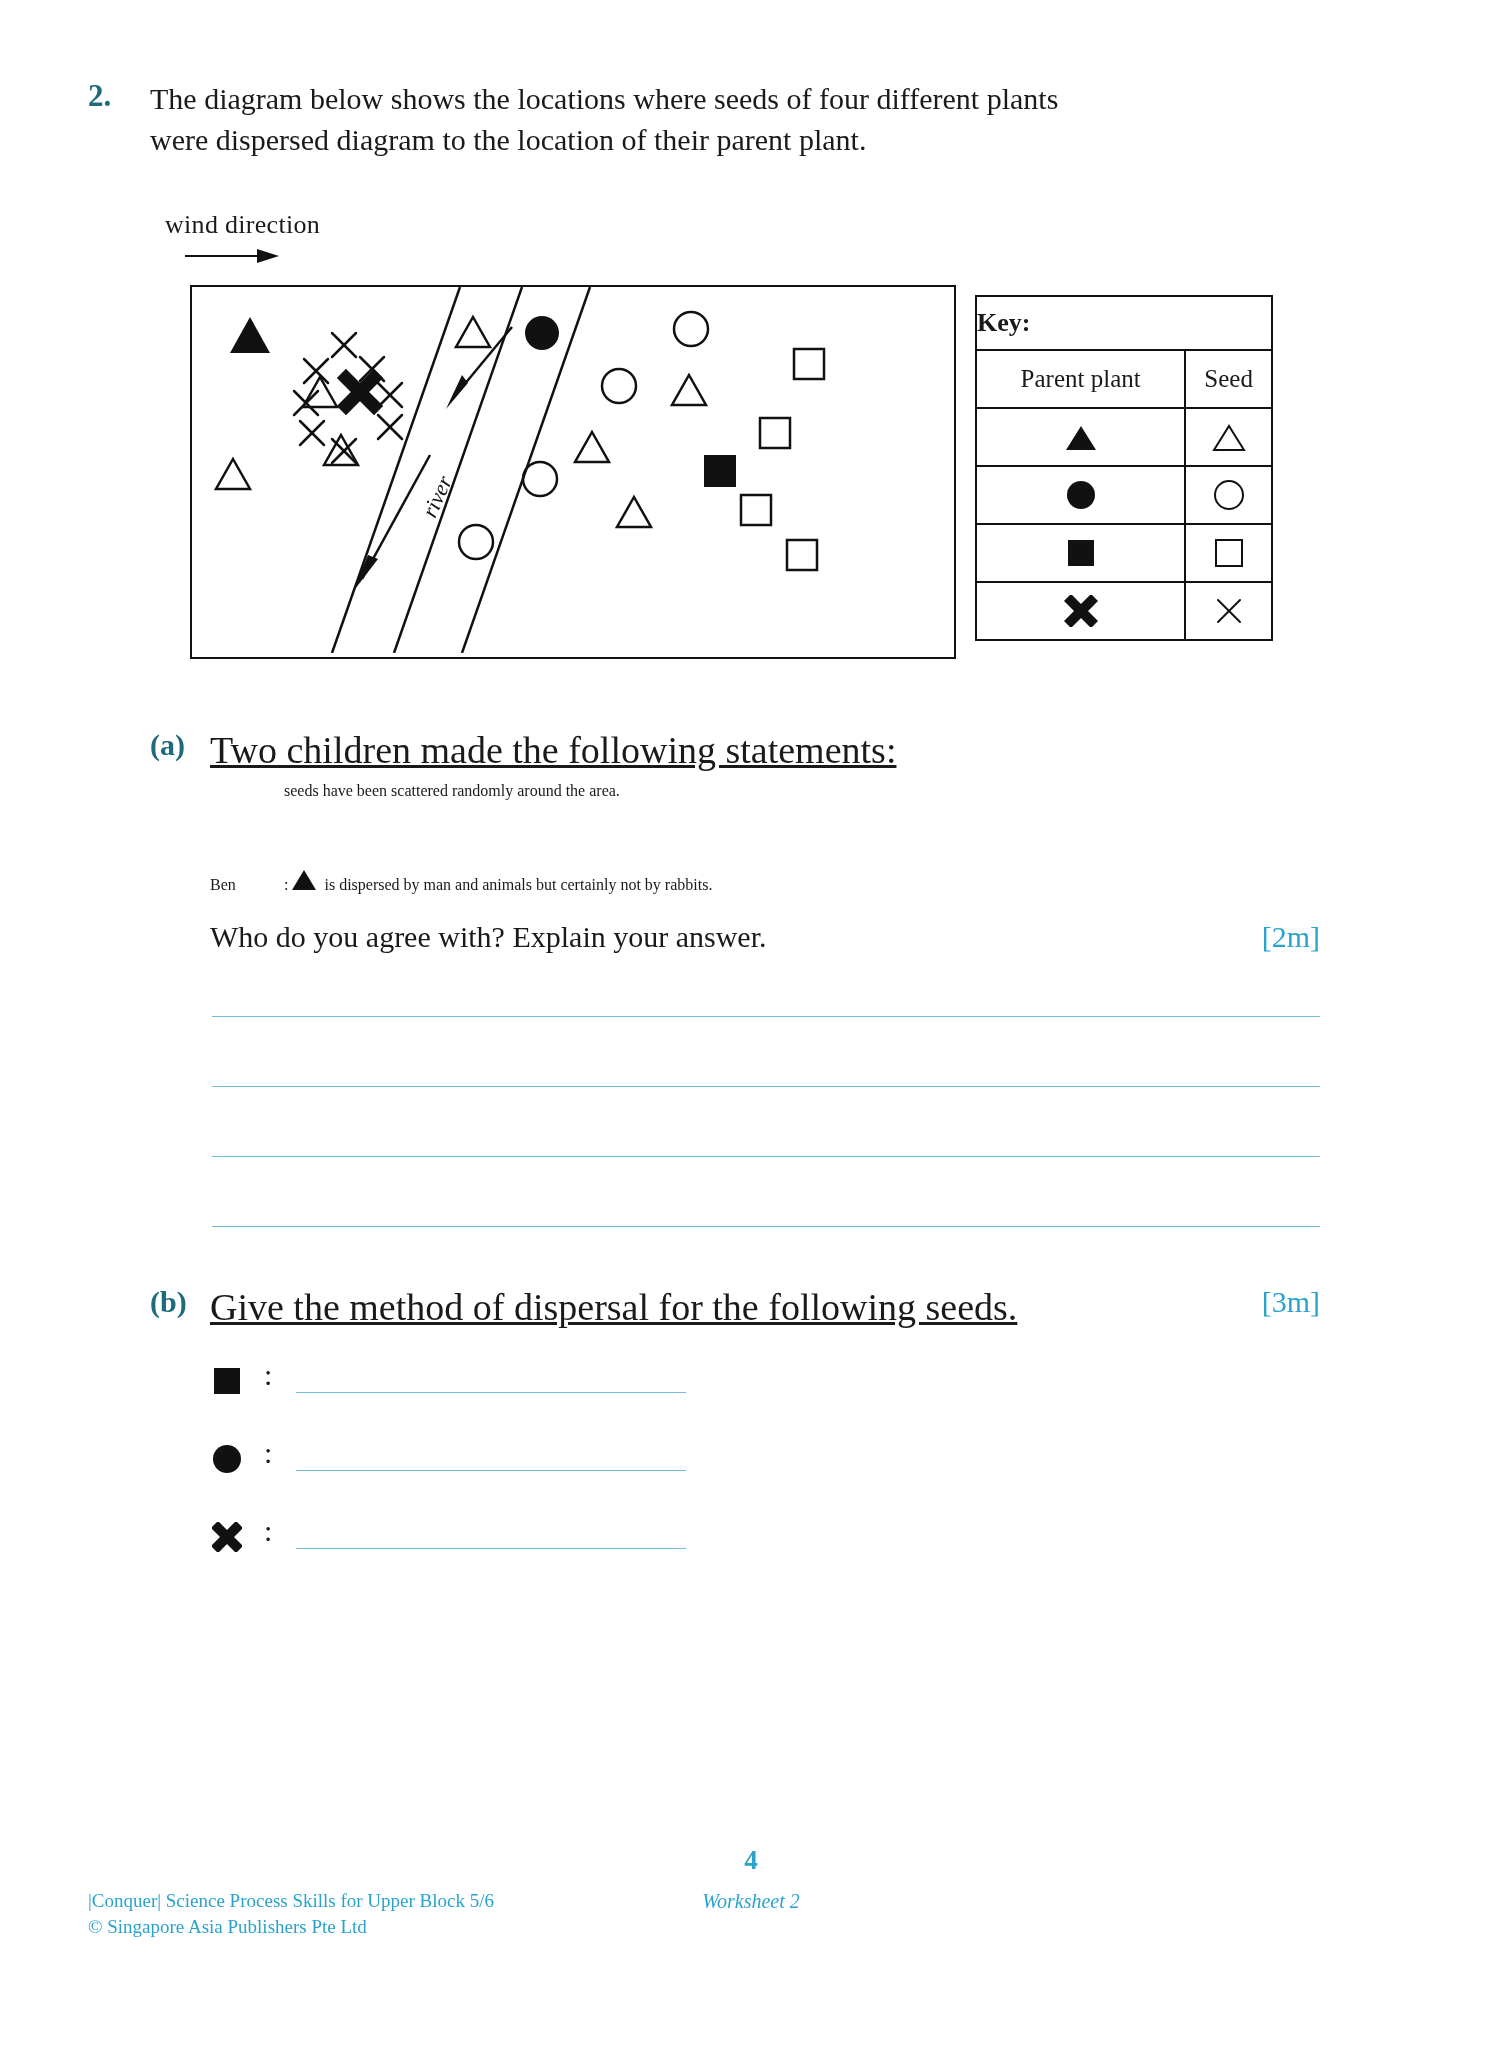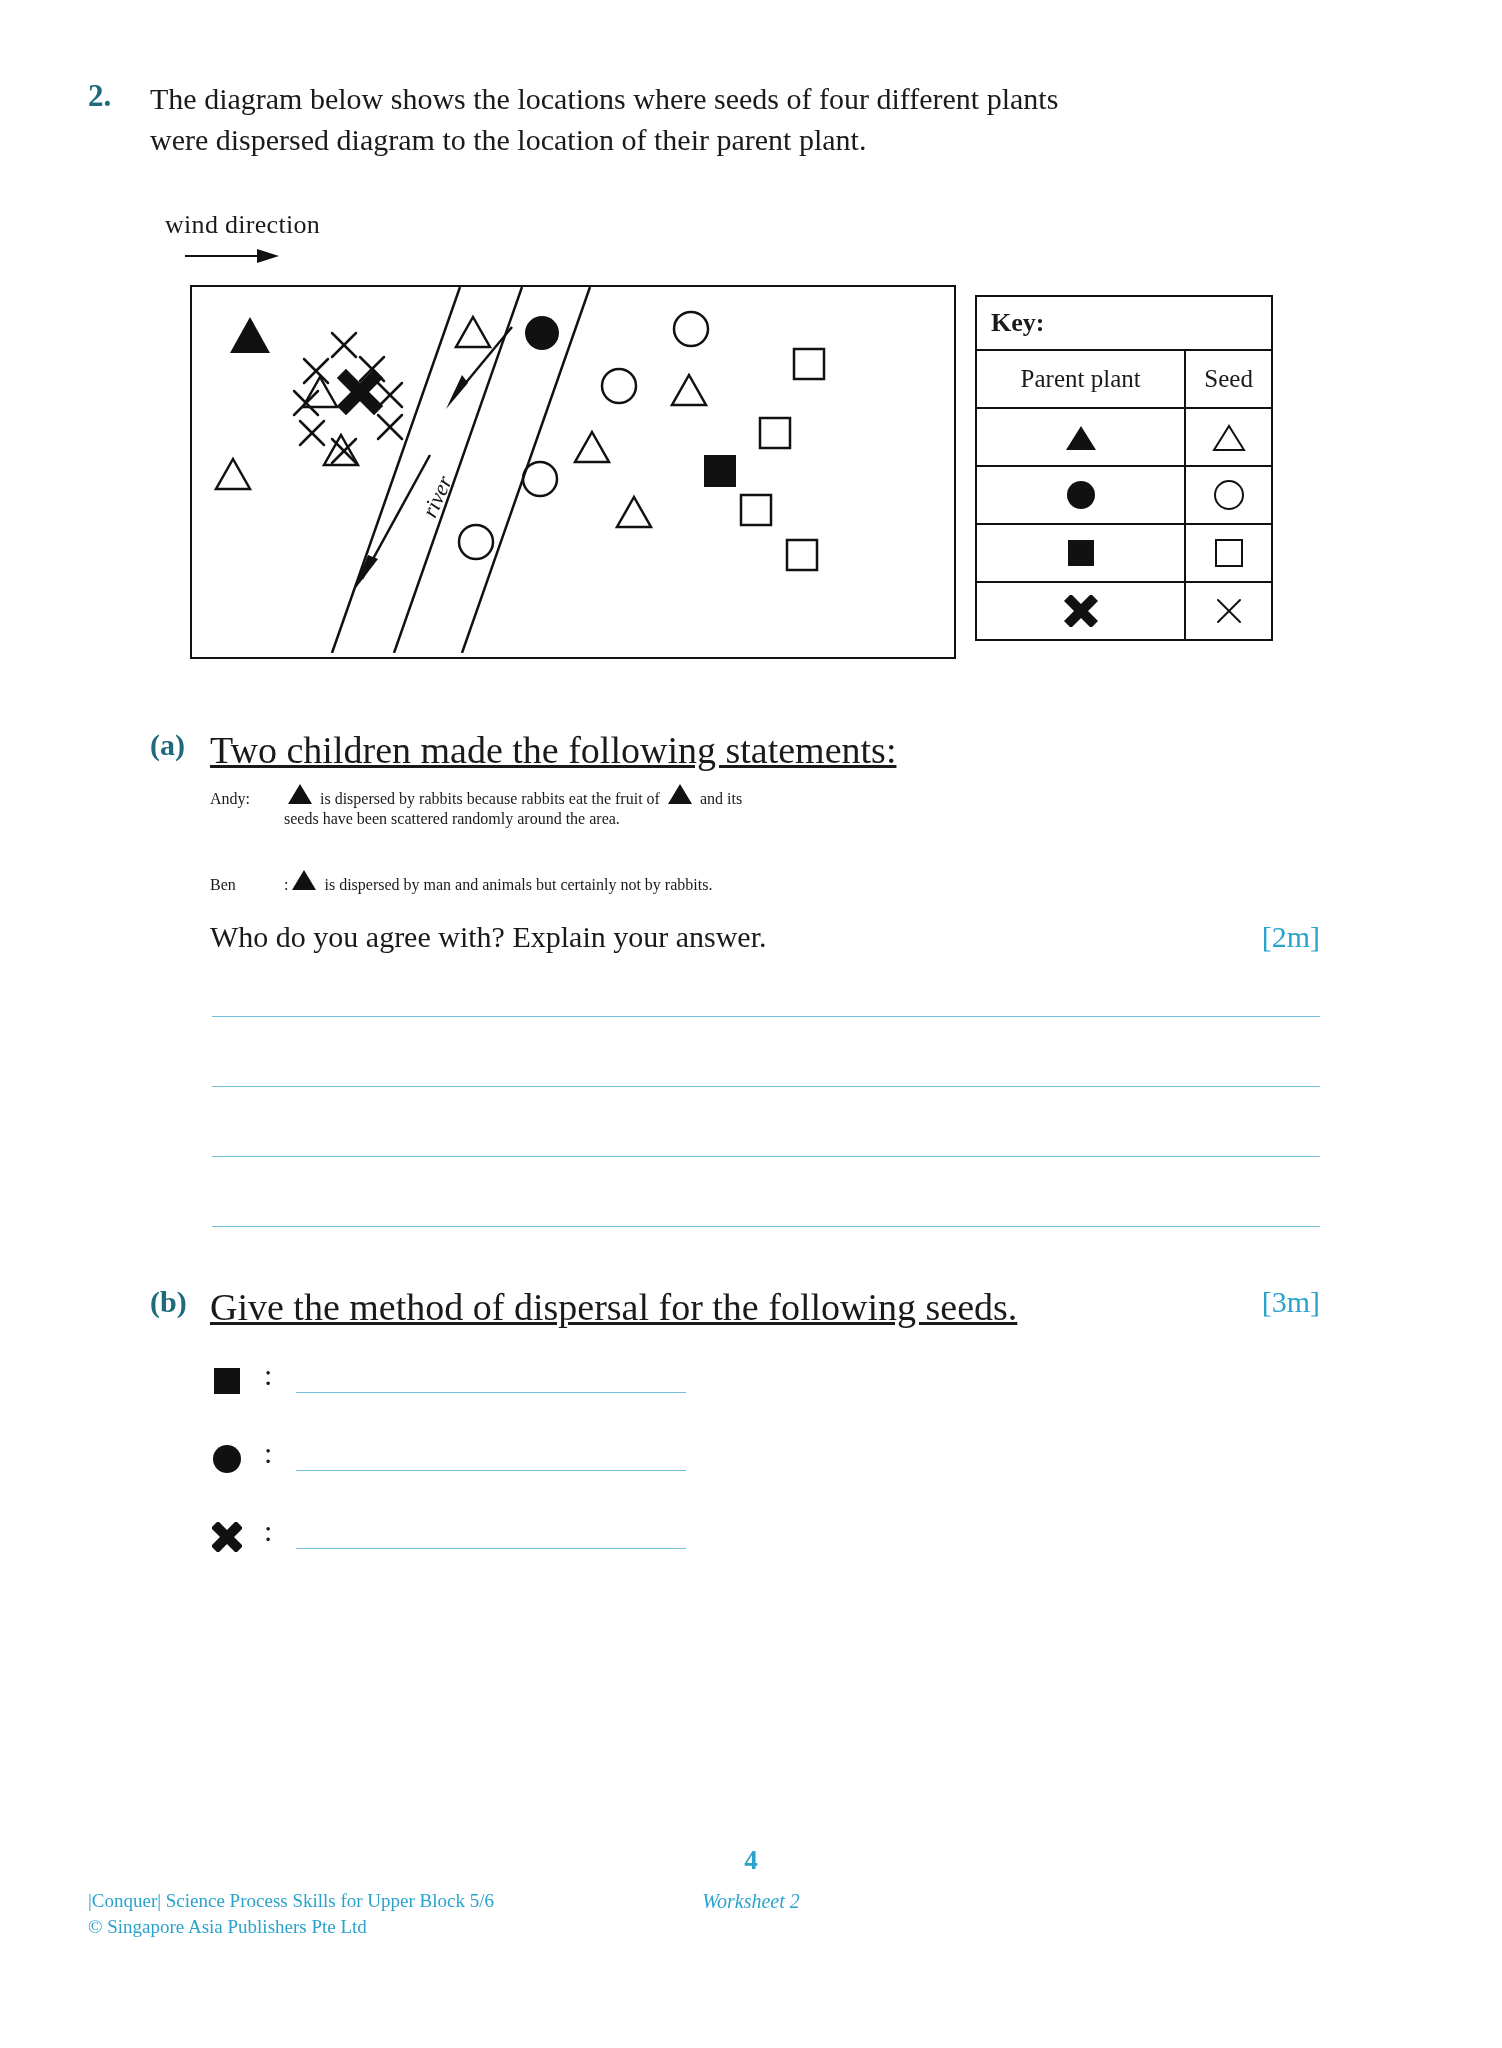--- a/index.html
+++ b/index.html
@@ -85,21 +85,20 @@
     text-align: center;
     vertical-align: middle;
     font-size: 25px;
     font-family: "Liberation Serif", serif;
     font-weight: normal;
     height: 56px;
     padding: 0;
   }
   #key-table .key-title {
     text-align: left;
-    padding-left: 14px;
     font-weight: bold;
     font-size: 26px;
     height: 52px;
   }
   #key-table .symcell { height: 56px; }
   #key-table svg { display: inline-block; vertical-align: middle; }
 
   
   .part {
     position: absolute;
@@ -361,30 +360,20 @@
   </table>
 
 <div class="part" style="left:150px; top:728px;">
   <div class="part-letter">(a)</div>
   <div class="part-body">
     <div>Two children made the following statements:</div>
   </div>
 </div>
 
 <div class="part" style="left:210px; top:782px; width:1110px;">
-  <div class="stmt-row">
-    <span class="name-col">Andy:</span><span class="inline-sym"><svg width="28" height="24" viewBox="0 0 28 24">
-          <polygon points="14,2 26,22 2,22" fill="#111"></polygon>
-        </svg></span>
-    <span>is dispersed by rabbits because rabbits eat the fruit of</span>
-    <span class="inline-sym"><svg width="28" height="24" viewBox="0 0 28 24">
-          <polygon points="14,2 26,22 2,22" fill="#111"></polygon>
-        </svg></span>
-    <span>and its</span>
-  </div>
   <div style="margin-left:74px;">seeds have been scattered randomly around the area.</div>
 </div>
 
 <div class="part" style="left:210px; top:868px; width:1110px;">
   <div>
     <span class="name-col">Ben</span><span>:</span><span class="inline-sym"><svg width="28" height="24" viewBox="0 0 28 24">
           <polygon points="14,2 26,22 2,22" fill="#111"></polygon>
         </svg></span>
     <span>is dispersed by man and animals but certainly not by rabbits.</span>
   </div>

